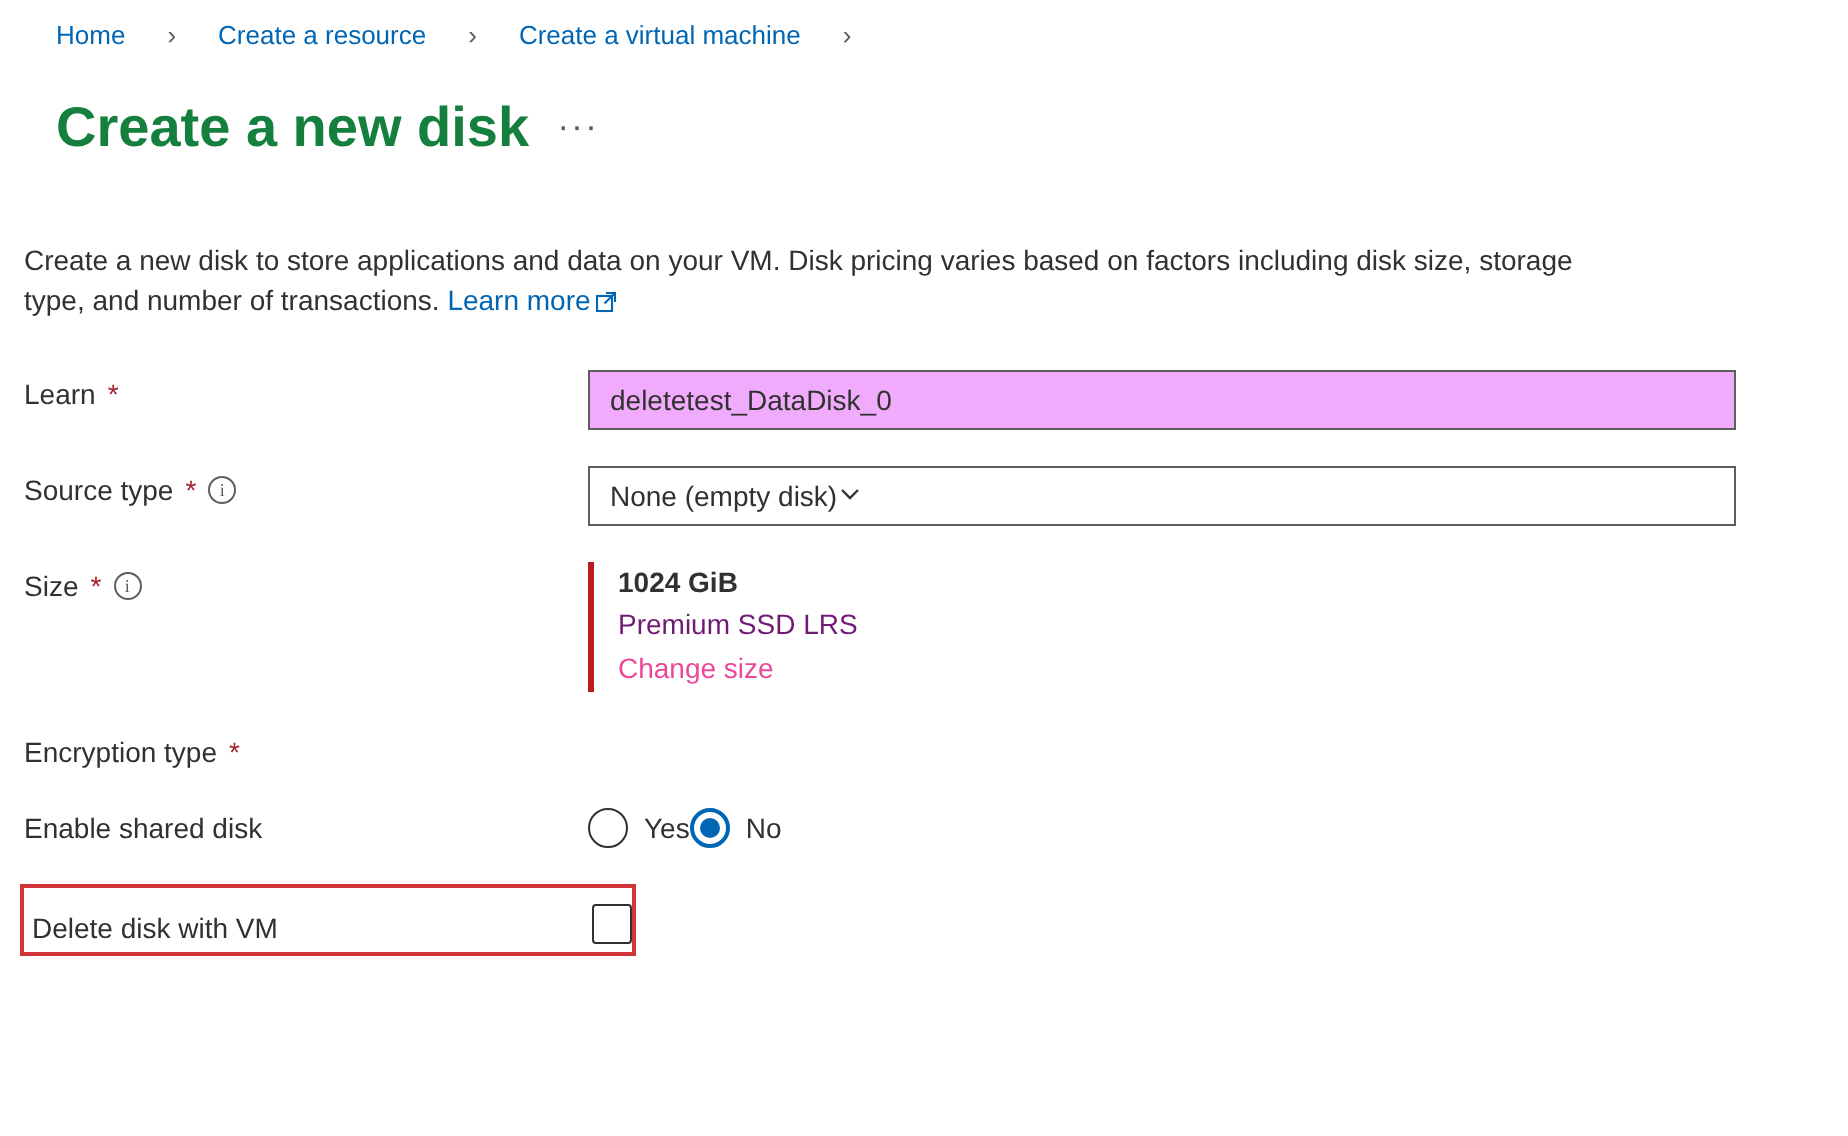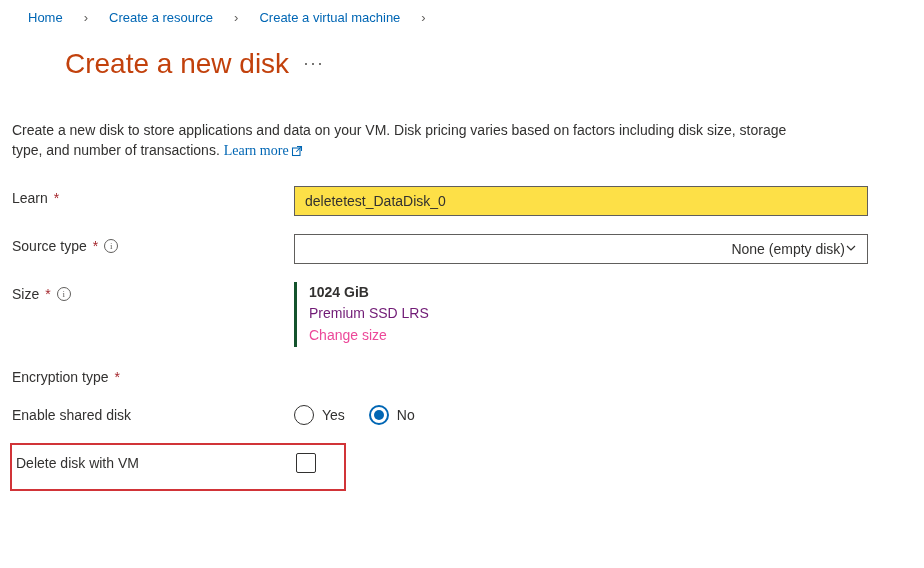--- a/index.html
+++ b/index.html
@@ -30,44 +30,42 @@
     }
     .page-title {
       display: flex;
       align-items: center;
       gap: 14px;
       margin-bottom: 40px;
       padding-left: 18px;
     }
     .page-title h1 {
       font-size: 28px;
-      font-weight: 400;
-      color: #c2410c;
-      margin-left: 37px;
+      font-weight: 700;
+      color: #15803d;
     }
     .page-title .more {
       color: #605e5c;
       font-size: 18px;
       letter-spacing: 1px;
       cursor: pointer;
       padding-bottom: 2px;
     }
     .intro {
       font-size: 14px;
       color: #323130;
       margin-bottom: 22px;
       max-width: 780px;
       padding-left: 2px;
       line-height: 1.45;
     }
     .intro a {
       color: #0066b4;
       text-decoration: none;
       cursor: pointer;
-      font-family: Liberation Serif, serif;
     }
     .ext-icon {
       display: inline-block;
       vertical-align: -2px;
       margin-left: 2px;
     }
     .ext-icon svg { width: 12px; height: 12px; }
     .form-row {
       display: flex;
       align-items: flex-start;
@@ -102,52 +100,51 @@
     }
     .field-col { flex: 1; max-width: 574px; }
     .text-input {
       width: 100%;
       height: 30px;
       padding: 4px 10px;
       border: 1px solid #605e5c;
       font-size: 14px;
       font-family: inherit;
       color: #323130;
-      background: #fde047;
+      background: #f0abfc;
       outline: none;
     }
     .select {
       width: 100%;
       height: 30px;
       padding: 4px 10px;
       border: 1px solid #605e5c;
       font-size: 14px;
       background: #fff;
       display: flex;
       align-items: center;
-      justify-content: flex-end;
+      justify-content: flex-start;
       cursor: pointer;
     }
     .chevron svg { width: 12px; height: 12px; }
     .size-block {
-      border-left: 3px solid #14532d;
+      border-left: 3px solid #b91c1c;
       padding-left: 12px;
       line-height: 1.55;
     }
     .size-value { font-weight: 600; }
     .size-type { color: #701a75; }
     .size-change {
       color: #ec4899;
       text-decoration: none;
       cursor: pointer;
     }
     .radio-group {
       display: flex;
       align-items: center;
-      gap: 24px;
       padding-top: 2px;
     }
     .radio-option {
       display: flex;
       align-items: center;
       gap: 8px;
       cursor: pointer;
     }
     .radio-outer {
       width: 20px;
@@ -160,24 +157,24 @@
     .radio-unchecked { border: 1px solid #323130; }
     .radio-checked { border: 2px solid #0066b4; }
     .radio-inner {
       width: 10px;
       height: 10px;
       border-radius: 50%;
       background: #0066b4;
     }
     .checkbox-row {
       display: flex;
-      align-items: center;
-      padding: 8px 4px 16px 2px;
+      align-items: flex-end;
+      padding: 8px 4px 4px 2px;
       border: 2px solid #d13438;
-      width: 336px;
+      width: 308px;
       margin-top: 12px;
     }
     .checkbox-label-col {
       width: 282px;
       flex-shrink: 0;
       font-size: 14px;
       color: #323130;
       padding-left: 2px;
     }
     .checkbox {

